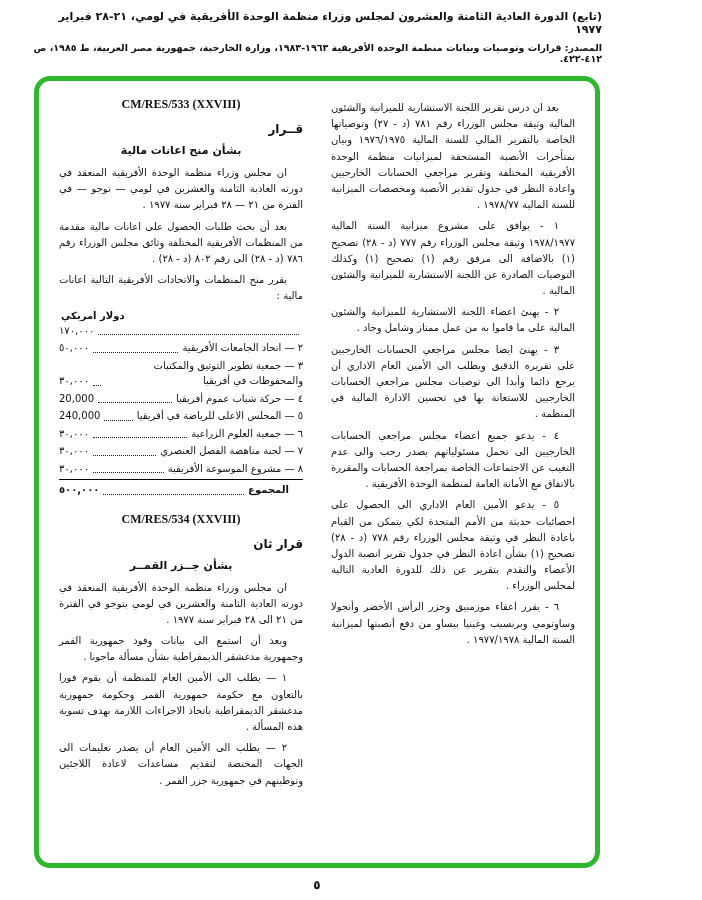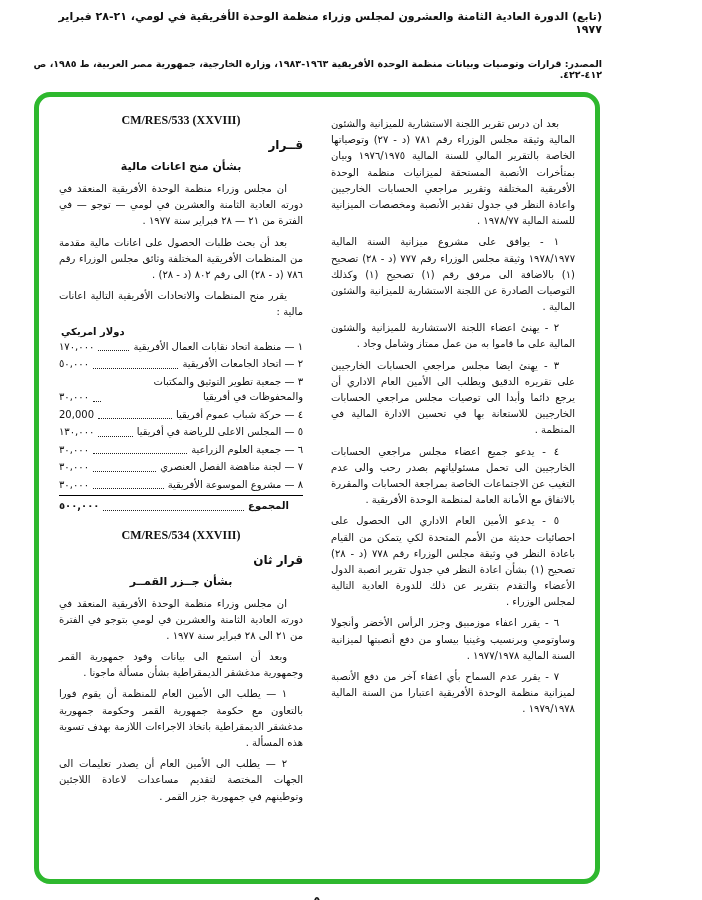--- a/index.html
+++ b/index.html
@@ -24,21 +24,21 @@
     padding: 10px 32px 0 32px;
   }
   .header .line1 {
     font-size: 11px;
     font-weight: bold;
     letter-spacing: 0.2px;
   }
   .header .line2 {
     font-size: 9.5px;
     font-weight: bold;
-    margin-top: 22px;
+    margin-top: 6px;
   }
   .border-box {
     margin: 12px 34px 0 34px;
     height: 792px;
     border: 5px solid #2eb82e;
     border-radius: 16px;
     padding: 14px 20px;
     box-sizing: border-box;
     overflow: hidden;
     background: #fff;
@@ -137,38 +137,36 @@
     <div class="columns">
 
       <div class="col">
         <p>بعد ان درس تقرير اللجنة الاستشارية للميزانية والشئون المالية وثيقة مجلس الوزراء رقم ٧٨١ (د - ٢٧) وتوصياتها الخاصة بالتقرير المالي للسنة المالية ١٩٧٦/١٩٧٥ وبيان بمتأخرات الأنصبة المستحقة لميزانيات منظمة الوحدة الأفريقية المختلفة وتقرير مراجعي الحسابات الخارجيين واعادة النظر في جدول تقدير الأنصبة ومخصصات الميزانية للسنة المالية ١٩٧٨/٧٧ .</p>
         <p>١ - يوافق على مشروع ميزانية السنة المالية ١٩٧٨/١٩٧٧ وثيقة مجلس الوزراء رقم ٧٧٧ (د - ٢٨) تصحيح (١) بالاضافة الى مرفق رقم (١) تصحيح (١) وكذلك التوصيات الصادرة عن اللجنة الاستشارية للميزانية والشئون المالية .</p>
         <p>٢ - يهنئ اعضاء اللجنة الاستشارية للميزانية والشئون المالية على ما قاموا به من عمل ممتاز وشامل وجاد .</p>
         <p>٣ - يهنئ ايضا مجلس مراجعي الحسابات الخارجيين على تقريره الدقيق ويطلب الى الأمين العام الاداري أن يرجع دائما وأبدا الى توصيات مجلس مراجعي الحسابات الخارجيين للاستعانة بها في تحسين الادارة المالية في المنظمة .</p>
         <p>٤ - يدعو جميع اعضاء مجلس مراجعي الحسابات الخارجيين الى تحمل مسئولياتهم بصدر رحب والى عدم التغيب عن الاجتماعات الخاصة بمراجعة الحسابات والمقررة بالاتفاق مع الأمانة العامة لمنظمة الوحدة الأفريقية .</p>
         <p>٥ - يدعو الأمين العام الاداري الى الحصول على احصائيات حديثة من الأمم المتحدة لكي يتمكن من القيام باعادة النظر في وثيقة مجلس الوزراء رقم ٧٧٨ (د - ٢٨) تصحيح (١) بشأن اعادة النظر في جدول تقرير انصبة الدول الأعضاء والتقدم بتقرير عن ذلك للدورة العادية التالية لمجلس الوزراء .</p>
         <p>٦ - يقرر اعفاء موزمبيق وجزر الرأس الأخضر وأنجولا وساوتومي وبرنسيب وغينيا بيساو من دفع أنصبتها لميزانية السنة المالية ١٩٧٧/١٩٧٨ .</p>
-        <p>٧ - يقرر عدم السماح بأي اعفاء آخر من دفع الأنصبة لميزانية منظمة الوحدة الأفريقية اعتبارا من السنة المالية ١٩٧٩/١٩٧٨ .</p>
       </div>
 
       <div class="col">
 
         <div class="res-code">CM/RES/533 (XXVIII)</div>
         <div class="res-title">قــرار</div>
         <div class="res-subtitle">بشأن منح اعانات مالية</div>
 
         <p>ان مجلس وزراء منظمة الوحدة الأفريقية المنعقد في دورته العادية الثامنة والعشرين في لومي — توجو — في الفترة من ٢١ — ٢٨ فبراير سنة ١٩٧٧ .</p>
         <p>بعد أن بحث طلبات الحصول على اعانات مالية مقدمة من المنظمات الأفريقية المختلفة وثائق مجلس الوزراء رقم ٧٨٦ (د - ٢٨) الى رقم ٨٠٢ (د - ٢٨) .</p>
         <p>يقرر منح المنظمات والاتحادات الأفريقية التالية اعانات مالية :</p>
 
         <div class="currency-label">دولار امريكي</div>
 
         <div class="grants">
           <div class="grant-row">
-            <span class="grant-name">١ — منظمة اتحاد نقابات العمال الأفريقية</span>
             <span class="leader"></span>
             <span class="grant-amount">١٧٠,٠٠٠</span>
           </div>
           <div class="grant-row">
             <span class="grant-name">٢ — اتحاد الجامعات الأفريقية</span>
             <span class="leader"></span>
             <span class="grant-amount">٥٠,٠٠٠</span>
           </div>
           <div class="grant-row">
             <span class="grant-name">٣ — جمعية تطوير التوثيق والمكتبات والمحفوظات في أفريقيا</span>
@@ -176,21 +174,21 @@
             <span class="grant-amount">٣٠,٠٠٠</span>
           </div>
           <div class="grant-row">
             <span class="grant-name">٤ — حركة شباب عموم أفريقيا</span>
             <span class="leader"></span>
             <span class="grant-amount">20,000</span>
           </div>
           <div class="grant-row">
             <span class="grant-name">٥ — المجلس الاعلى للرياضة في أفريقيا</span>
             <span class="leader"></span>
-            <span class="grant-amount">١٣٠,٠٠٠</span>
+            <span class="grant-amount">240,000</span>
           </div>
           <div class="grant-row">
             <span class="grant-name">٦ — جمعية العلوم الزراعية</span>
             <span class="leader"></span>
             <span class="grant-amount">٣٠,٠٠٠</span>
           </div>
           <div class="grant-row">
             <span class="grant-name">٧ — لجنة مناهضة الفصل العنصري</span>
             <span class="leader"></span>
             <span class="grant-amount">٣٠,٠٠٠</span>

